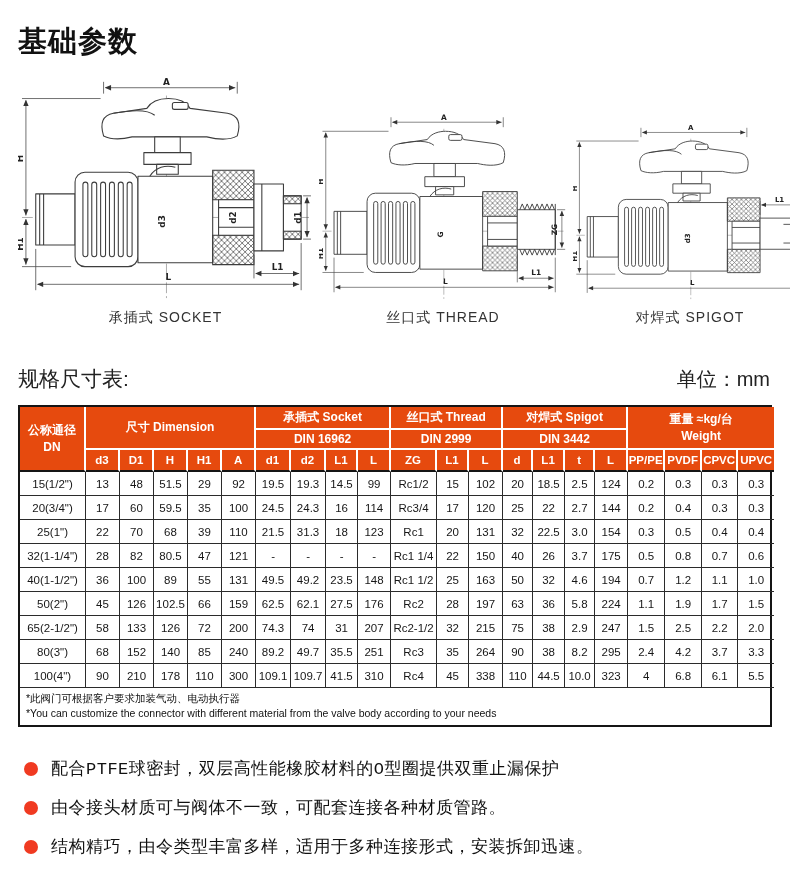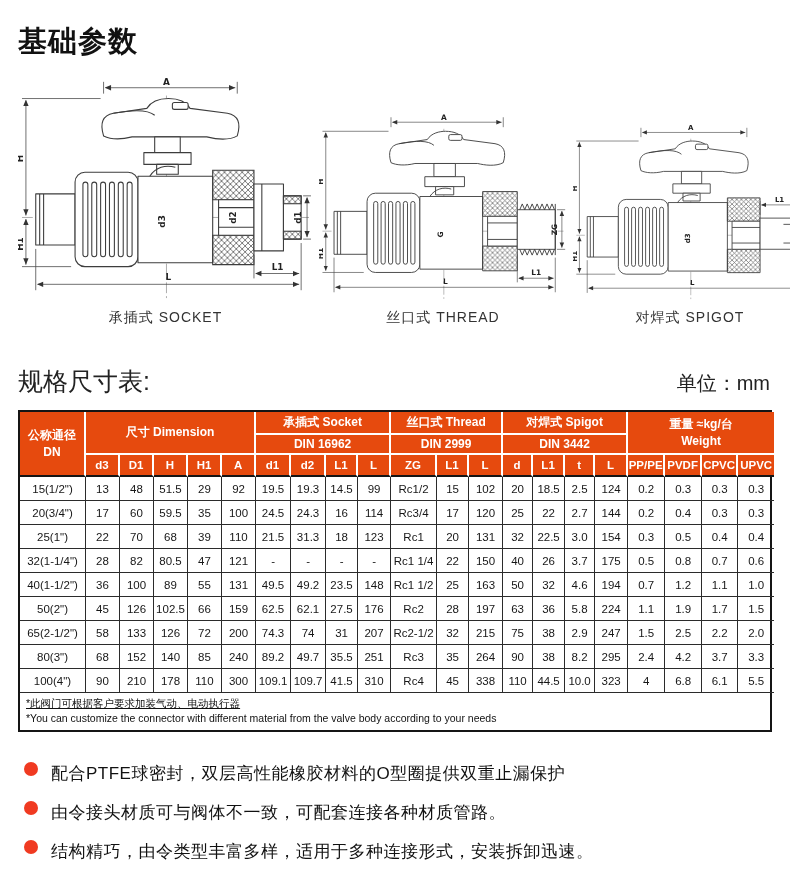--- a/index.html
+++ b/index.html
@@ -20,21 +20,21 @@
   svg{display:block;}
   .ln{fill:none; stroke:#3d3d3d; stroke-width:1.1; stroke-linejoin:round;}
   .lnf{fill:#fff; stroke:#3d3d3d; stroke-width:1.1; stroke-linejoin:round;}
   .hxp{fill:url(#hx); stroke:#3d3d3d; stroke-width:1.1;}
   .cl{fill:none; stroke:#8a8a8a; stroke-width:0.7; stroke-dasharray:11 3 2 3;}
   .dim{fill:none; stroke:#4a4a4a; stroke-width:0.8;}
   .dimt{font-family:"DejaVu Sans",sans-serif; font-size:9px; font-weight:600; fill:#222; text-anchor:middle;}
 
   
   .spec-head{display:flex; justify-content:space-between; align-items:baseline; margin-top:38px; padding-right:2px;}
-  .spec-title{font-size:25px; color:#222;}
+  .spec-title{font-size:21px; color:#222;}
   .spec-unit{font-size:20px; color:#222;}
 
   
   .tbl-wrap{border:2px solid #151515; margin-top:12px; width:754px; background:#fff;}
   table{border-collapse:separate; border-spacing:0; table-layout:fixed; width:100%; text-align:center;}
   th{
     background:var(--orange); color:#fff; font-weight:bold; font-size:12px;
     border-right:2px solid #fff; border-bottom:2px solid #fff; padding:2px 0;
   }
   th.last{border-right:0;}
@@ -43,25 +43,25 @@
   th .h-line{display:block; line-height:1.35;}
   td{
     font-size:11.5px; color:#161616; height:24px; padding:1px 0;
     border-right:1.5px solid var(--line); border-bottom:1.5px solid var(--line);
     font-family:"Liberation Sans","DejaVu Sans",sans-serif;
   }
   td:last-child{border-right:0;}
 
   .footnotes{padding:3px 6px 4px 6px;}
   .fn-line{display:flex; gap:10px; font-size:10.5px; color:#111; line-height:1.45; white-space:nowrap;}
-  .fn-zh{min-width:236px;text-decoration:underline;}
+  .fn-zh{min-width:236px;}
 
   
   .bullets{margin-top:30px; padding-left:6px;}
-  .bullet{display:flex; align-items:flex-start; margin-bottom:16px;}
+  .bullet{display:flex; align-items:center; margin-bottom:16px;font-family:Liberation Mono, monospace;}
   .b-dot{width:14px; height:14px; border-radius:50%; background:var(--dot); margin-right:13px; flex:0 0 auto;}
   .b-text{font-size:17px; color:#111; letter-spacing:0.5px;}
 </style>
 </head>
 <body>
 
 <div class="page">
 
   <div class="page-title">基础参数</div>
 

